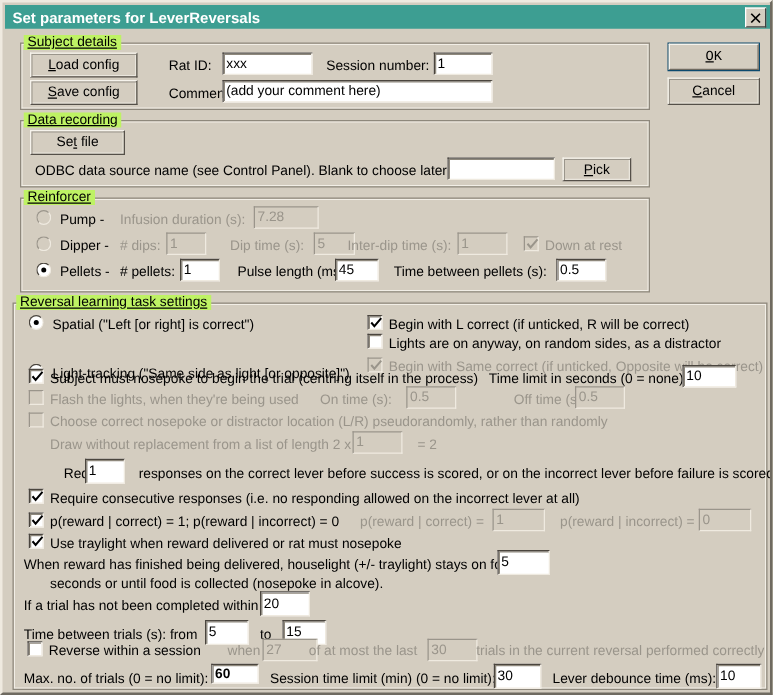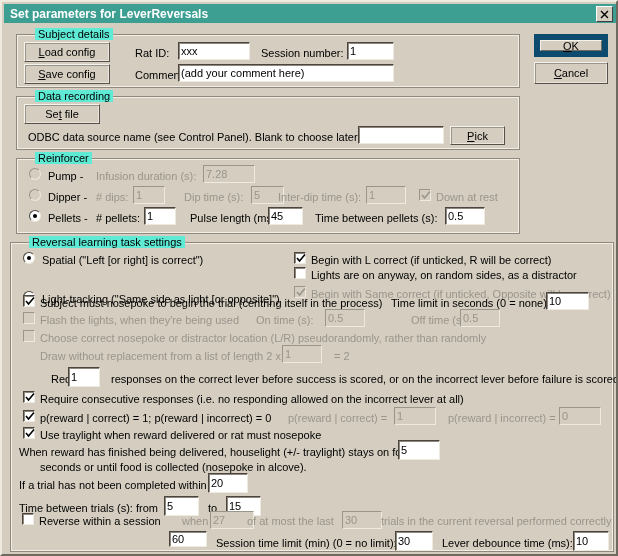--- a/index.html
+++ b/index.html
@@ -37,38 +37,39 @@
     cursor:pointer;
   }
   
   .group{
     position:absolute;
     border:1px solid #8e887c;
     border-top-color:#8e887c;
     box-shadow:1px 1px 0 #f2eee6 inset, -1px -1px 0 #f2eee6 inset;
   }
   .group-label{
-    position:absolute;top:-7px;left:18px;
-    background:#5eead4;padding:0 3px;
-    font-size:11px;color:#000;white-space:nowrap;
+    position:absolute;top:-7px;left:2px;
+    background:#bef264;padding:0 3px;
+    font-size:11px;color:#000;white-space:nowrap;text-decoration:underline;
   }
   
   .btn{
     position:absolute;
     background:#d4cdc0;
     border:1px solid;
     border-color:#f6f3ec #555049 #555049 #f6f3ec;
     box-shadow:1px 1px 0 #9a958b inset, -1px -1px 0 #eae6dd inset;
     display:flex;align-items:center;justify-content:center;
     font-size:11px;color:#000;cursor:pointer;
     box-sizing:border-box;
   }
   .btn.default{
-    border:6px solid #0c4a6e;
+    border:1px solid #0c4a6e;
     box-shadow:none;
+    font-family:Liberation Mono, monospace;
   }
   .btn.default .inner{
     width:100%;height:100%;
     background:#d4cdc0;
     border:1px solid;
     border-color:#f6f3ec #6f6a60 #6f6a60 #f6f3ec;
     display:flex;align-items:center;justify-content:center;
     box-sizing:border-box;
   }
   .u{text-decoration:underline;}
@@ -329,19 +330,20 @@
   <div class="field" style="left:224px;top:494px;width:35px;height:20px;">15</div>
 
   <div class="cb" style="left:20px;top:511px;"></div>
   <div class="lbl" style="left:37px;top:513px;">Reverse within a session</div>
   <div class="lbl dis" style="left:180px;top:513px;">when</div>
   <div class="field disabled" style="left:208px;top:509px;width:44px;height:18px;">27</div>
   <div class="lbl dis" style="left:245px;top:513px;">of at most the last</div>
   <div class="field disabled" style="left:340px;top:509px;width:40px;height:18px;">30</div>
   <div class="lbl dis" style="left:379px;top:513px;">trials in the current reversal performed correctly</div>
 
-  <div class="field" style="left:167px;top:529px;width:38px;height:16px;">60</div>
+  <div class="lbl" style="left:17px;top:535px;">Max. no. of trials (0 = no limit):</div>
+  <div class="field" style="left:167px;top:529px;width:38px;height:16px;font-weight:bold;">60</div>
   <div class="lbl" style="left:214px;top:535px;">Session time limit (min) (0 = no limit):</div>
   <div class="field" style="left:393px;top:529px;width:38px;height:20px;">30</div>
   <div class="lbl" style="left:440px;top:535px;">Lever debounce time (ms):</div>
   <div class="field" style="left:571px;top:529px;width:36px;height:20px;">10</div>
 
 </div>
 
 </body></html>

